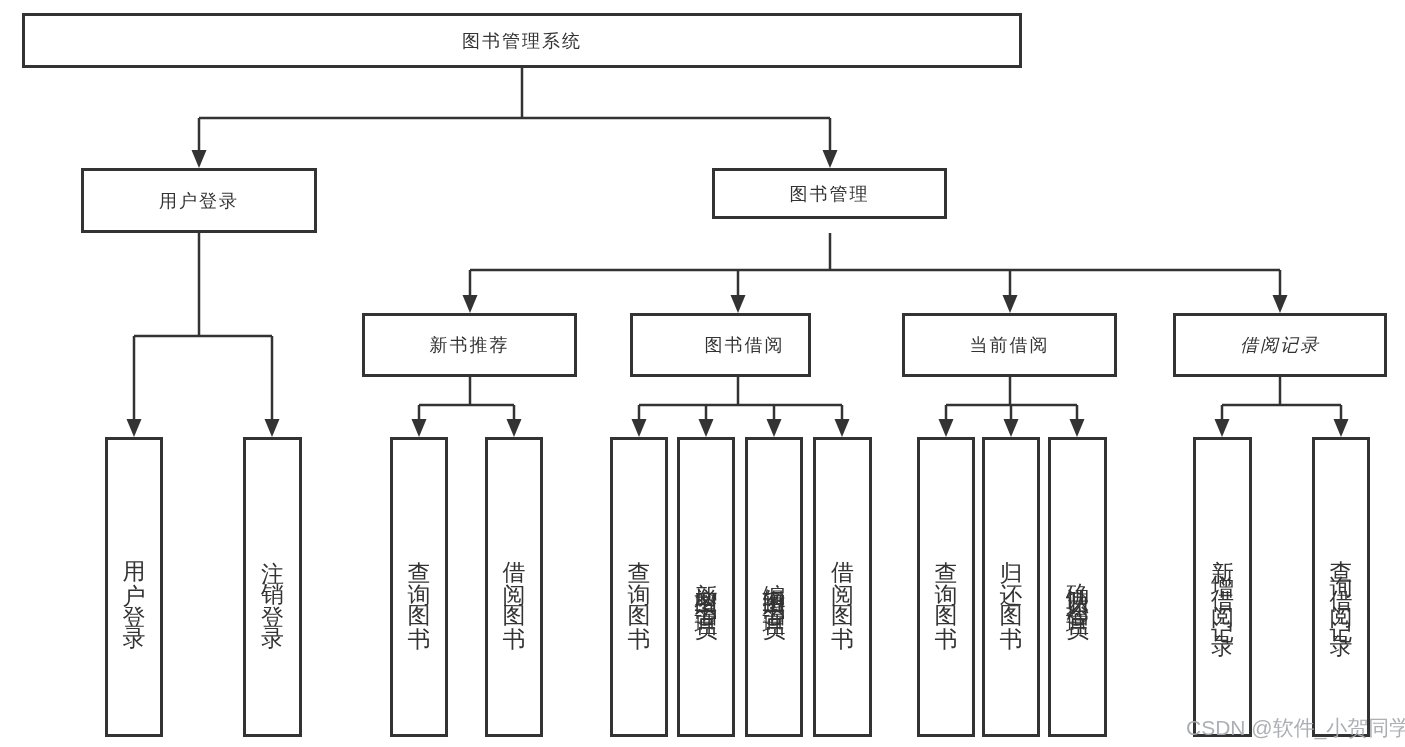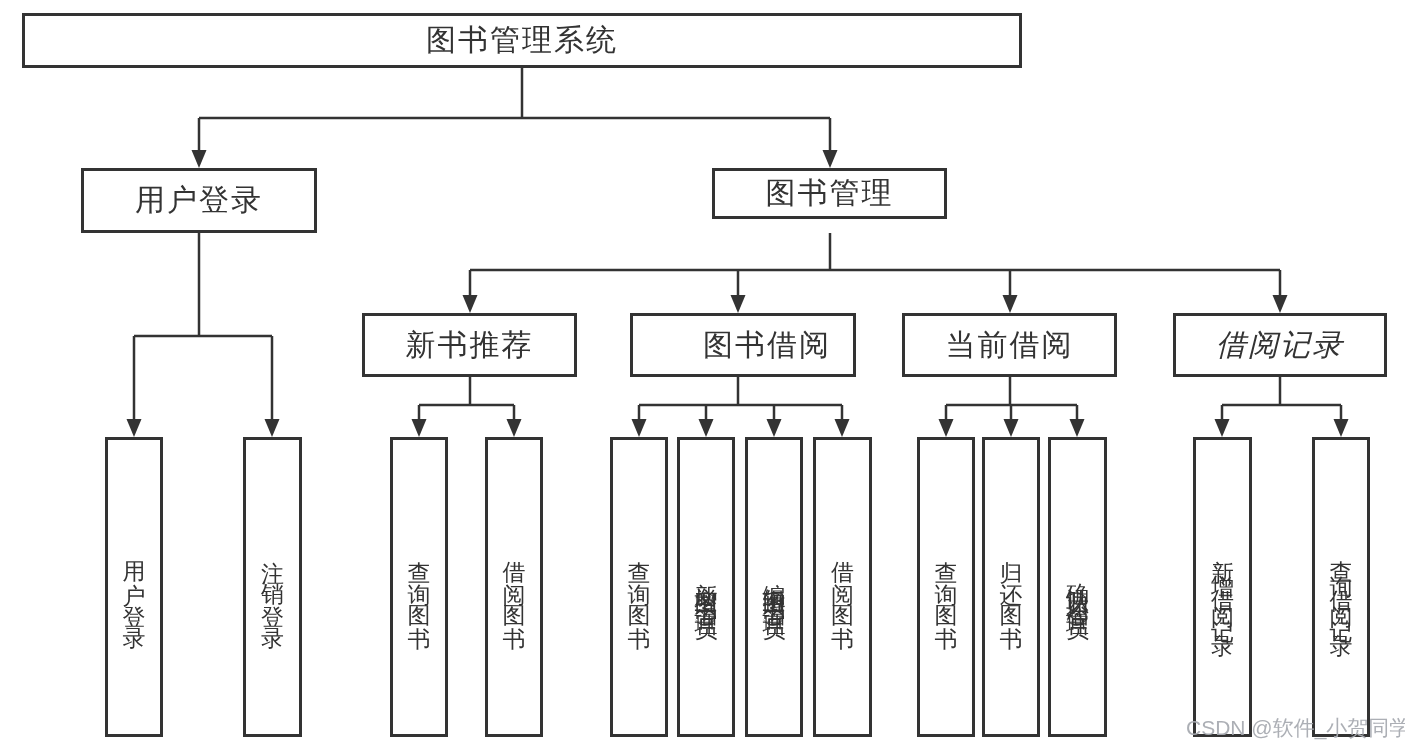--- a/index.html
+++ b/index.html
@@ -25,21 +25,21 @@
     position: absolute;
     background: #ffffff;
     border: 3px solid #333333;
     box-sizing: border-box;
     display: flex;
     align-items: center;
     justify-content: center;
     color: #333333;
   }
   .hnode span {
-    font-size: 30px;
+    font-size: 18px;
     letter-spacing: 2px;
     white-space: nowrap;
   }
   .vnode span {
     writing-mode: vertical-rl;
     text-orientation: upright;
     line-height: 1;
     white-space: nowrap;
   }
   .vs span { font-size: 23px; letter-spacing: 22px; }  
@@ -133,21 +133,21 @@
   <div class="node hnode" style="left:81px; top:168px; width:236px; height:65px;">
     <span>用户登录</span>
   </div>
   <div class="node hnode" style="left:712px; top:168px; width:235px; height:51px;">
     <span>图书管理</span>
   </div>
 
   <div class="node hnode" style="left:362px; top:313px; width:215px; height:64px;">
     <span>新书推荐</span>
   </div>
-  <div class="node hnode" style="left:630px; top:313px; width:226px; height:64px;padding-left:48px;">
+  <div class="node hnode" style="left:630px; top:313px; width:181px; height:64px;padding-left:48px;">
     <span>图书借阅</span>
   </div>
   <div class="node hnode" style="left:902px; top:313px; width:215px; height:64px;">
     <span>当前借阅</span>
   </div>
   <div class="node hnode" style="left:1173px; top:313px; width:214px; height:64px;font-style:italic;">
     <span>借阅记录</span>
   </div>
 
   <div class="node vnode vs" style="left:105px; top:437px; width:58px; height:300px;">

